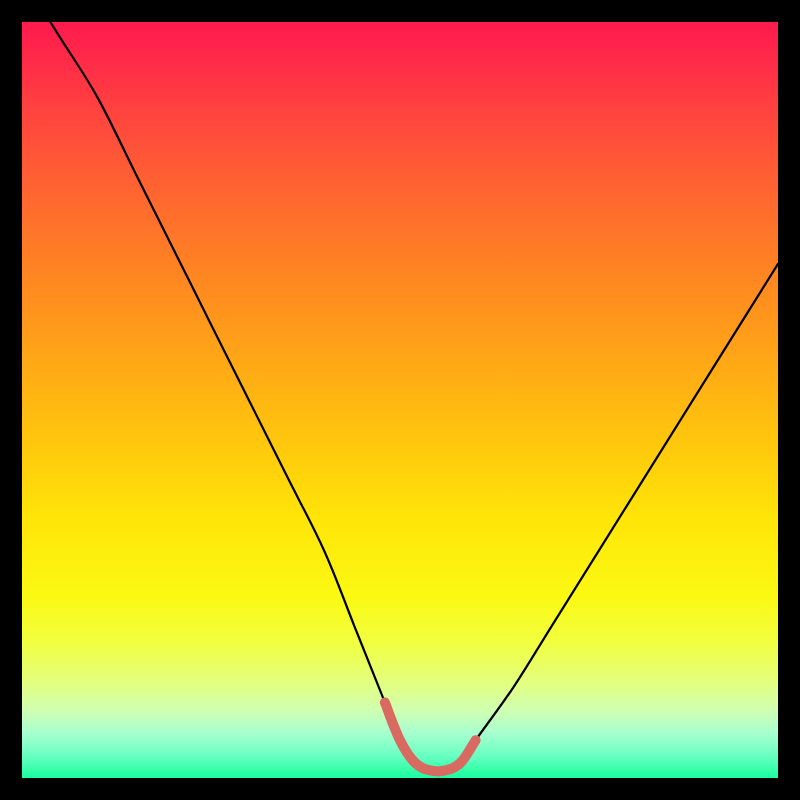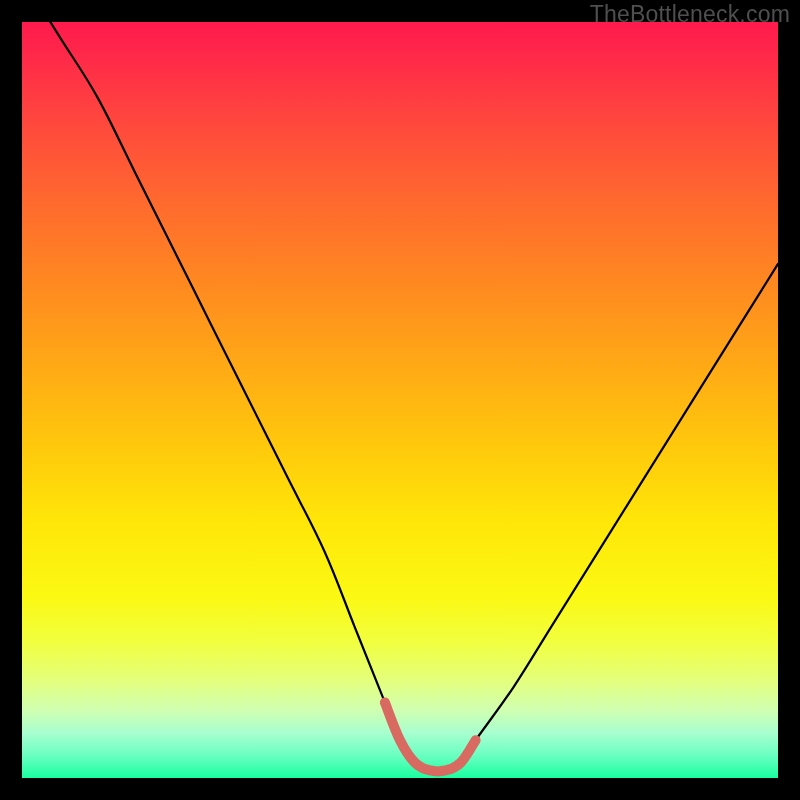--- a/index.html
+++ b/index.html
@@ -57,20 +57,19 @@
     top: 0;
     width: 756px;
     height: 756px;
     overflow: visible;
   }
 </style>
 </head>
 <body>
 
 <div class="frame">
-  <div class="watermark">TheBottleneck.com</div>
   <div class="plot">
     <svg class="curves" viewBox="0 0 756 756" preserveAspectRatio="none">
       <path id="curve-main" fill="none" stroke-width="2.2" stroke-linecap="round" stroke-linejoin="round" d="M 0 -45.360000000000014 C 6.804 -34.47360000000001 24.192000000000004 -6.652800000000003 37.800000000000004 15.120000000000005 C 51.408 36.89280000000001 61.99200000000001 51.10560000000004 75.60000000000001 75.60000000000002 C 89.20800000000001 100.09440000000001 99.79199999999999 123.98399999999992 113.39999999999999 151.19999999999993 C 127.008 178.41599999999994 137.592 199.58400000000006 151.20000000000002 226.80000000000007 C 164.80800000000002 254.01600000000008 175.392 275.184 189 302.40000000000003 C 202.608 329.61600000000004 213.19199999999998 350.784 226.79999999999998 378 C 240.408 405.216 250.99199999999996 426.38399999999996 264.59999999999997 453.59999999999997 C 278.20799999999997 480.816 290.1528 501.98400000000004 302.40000000000003 529.2 C 314.64720000000005 556.416 321.7536 577.584 332.64 604.8 C 343.52639999999997 632.016 354.7152 659.9879999999999 362.88 680.4 C 371.0448 700.812 372.5568 707.3136000000001 378 718.2 C 383.4432 729.0864 387.6768 735.4368 393.12 740.88 C 398.5632 746.3232 402.7968 747.0792 408.24 748.44 C 413.6832 749.8008000000001 417.9168 749.8008000000001 423.36 748.44 C 428.8032 747.0792 433.03679999999997 746.3232 438.47999999999996 740.88 C 443.92319999999995 735.4368 444.07439999999997 731.808 453.59999999999997 718.2 C 463.12559999999996 704.5920000000001 477.79200000000003 685.692 491.40000000000003 665.28 C 505.00800000000004 644.8679999999999 515.592 626.5727999999999 529.1999999999999 604.8 C 542.8079999999999 583.0272 553.3919999999999 566.0927999999999 567 544.3199999999999 C 580.6080000000001 522.5472 591.192 505.6128 604.8000000000001 483.84000000000003 C 618.4080000000001 462.06720000000007 628.9920000000001 445.13280000000003 642.6 423.36 C 656.208 401.5872 666.792 384.6528 680.4 362.88 C 694.0079999999999 341.1072 704.5919999999999 324.17280000000005 718.1999999999999 302.40000000000003 C 731.808 280.6272 749.196 252.80639999999997 756 241.91999999999996" stroke="#000000"></path>
       <path id="curve-highlight" fill="none" stroke-width="10" stroke-linecap="round" stroke-linejoin="round" d="M 362.88 680.4 C 365.6016 687.204 372.5568 707.3136000000001 378 718.2 C 383.4432 729.0864 387.6768 735.4368 393.12 740.88 C 398.5632 746.3232 402.7968 747.0792 408.24 748.44 C 413.6832 749.8008000000001 417.9168 749.8008000000001 423.36 748.44 C 428.8032 747.0792 433.03679999999997 746.3232 438.47999999999996 740.88 C 443.92319999999995 735.4368 450.87839999999994 722.2824 453.59999999999997 718.2" stroke="#d86a62"></path>
     </svg>
   </div>
 </div>
 
 </body></html>

